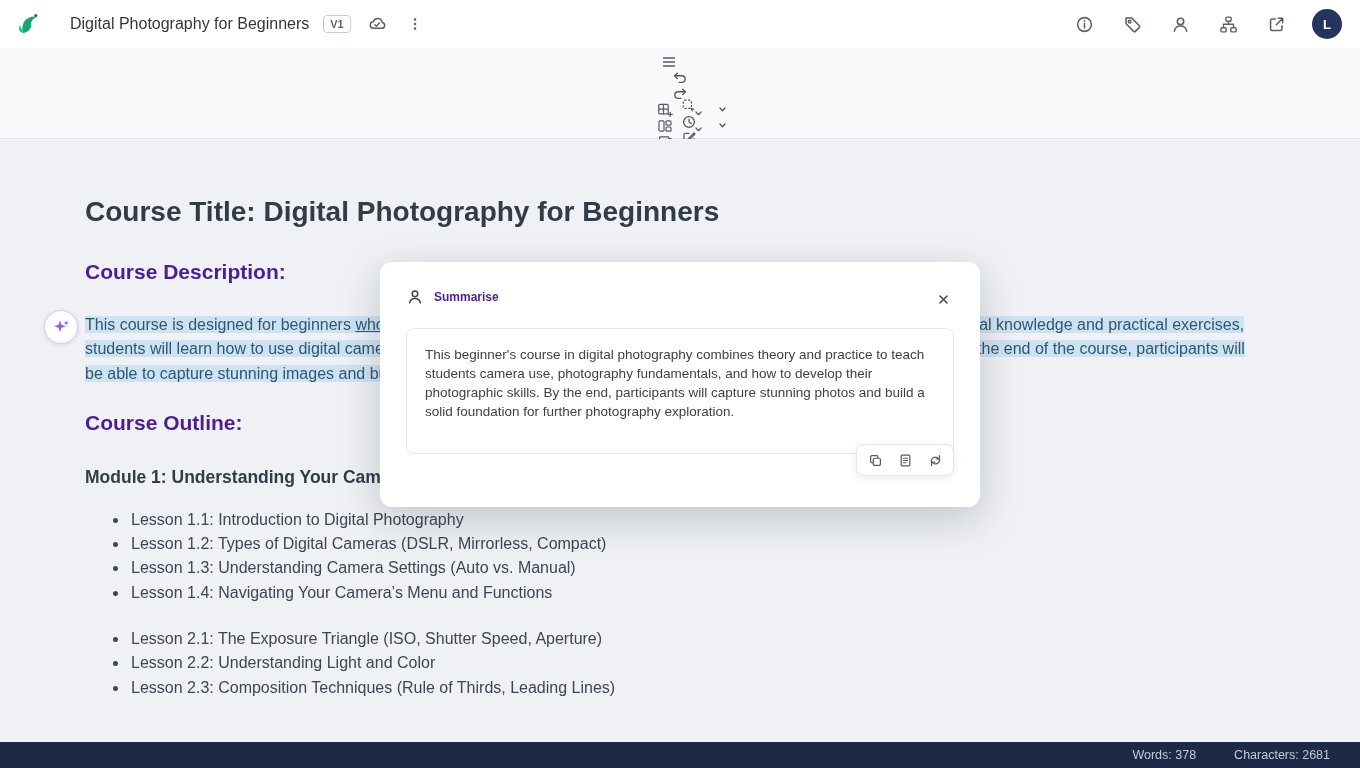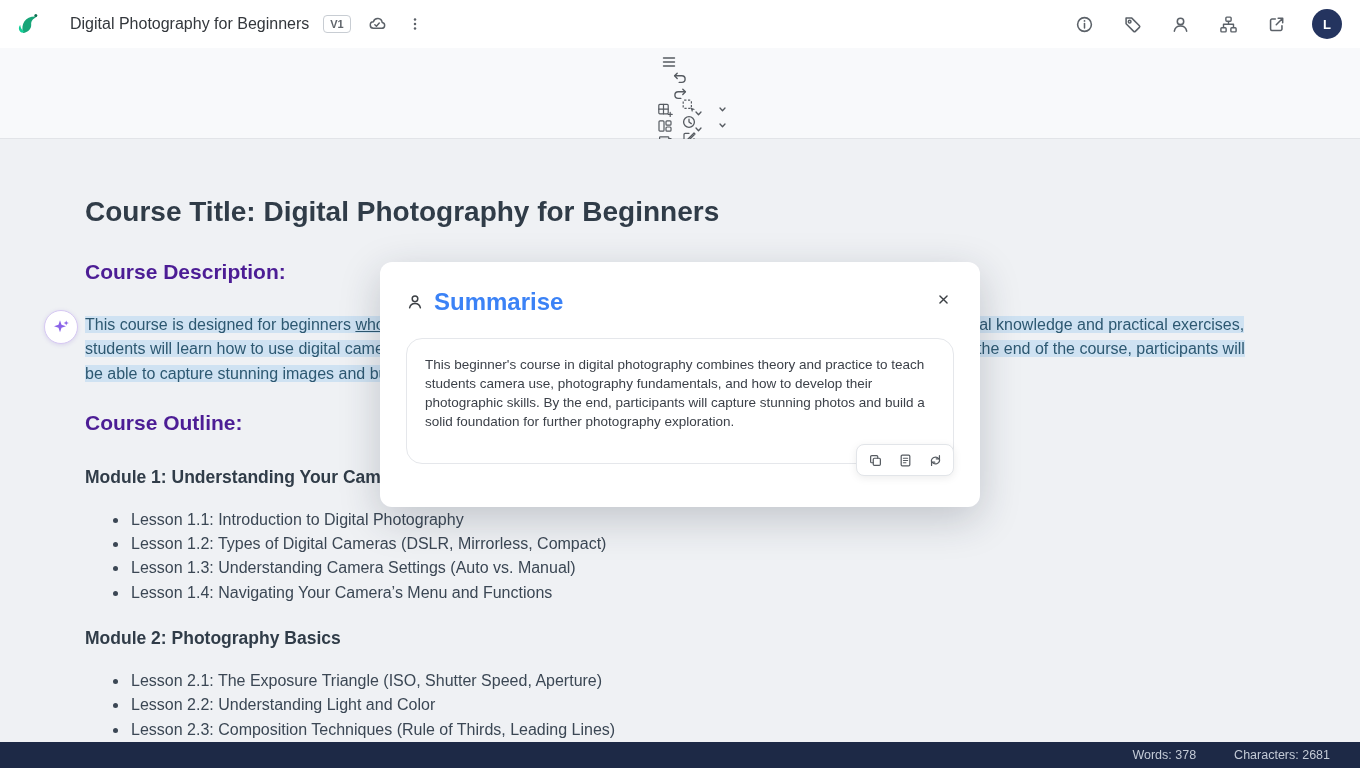--- a/index.html
+++ b/index.html
@@ -53,24 +53,24 @@
   .lessons li { padding-left:2px; }
 
   .ai-badge { position:absolute; left:44px; top:171px; width:34px; height:34px; border-radius:50%;
     background:#fff; border:1.5px solid #d7c9f3; display:flex; align-items:center; justify-content:center;
     box-shadow:0 1px 4px rgba(120,90,200,.2); }
 
   
   .modal { position:absolute; left:380px; top:262px; width:600px; height:245px; background:#fff;
     border-radius:12px; box-shadow:0 12px 40px rgba(30,40,60,.22); z-index:30; }
   .modal-head { display:flex; align-items:center; gap:10px; padding:26px 26px 22px; }
-  .modal-title { font-size:24px; font-weight:600; color:#3b82f6; }
+  .modal-title { font-size:12px; font-weight:600; color:#4c1d95; }
   .modal-close { position:absolute; top:24px; right:24px; width:26px; height:26px; display:flex;
     align-items:center; justify-content:center; color:#3c4045; background:none; border:none; }
-  .modal-box { margin:0 26px; border:1px solid #e5e7eb; border-radius:16px; padding:16px 18px;
+  .modal-box { margin:0 26px; border:1px solid #e5e7eb; border-radius:8px; padding:16px 18px;
     font-size:13.5px; line-height:19px; color:#3c4149; height:126px; }
   .modal-actions { position:absolute; top:182px; right:26px; display:flex; gap:6px; background:#fff;
     border:1px solid #e2e5e9; border-radius:8px; padding:4px 6px; box-shadow:0 2px 8px rgba(0,0,0,.08); }
   .act-btn { width:24px; height:22px; display:flex; align-items:center; justify-content:center; color:#565b61; background:none; border:none; }
 
   
   .statusbar { height:26px; background:#1d2946; display:flex; align-items:center; justify-content:flex-end;
     gap:38px; padding-right:30px; flex:0 0 auto; }
   .status-item { font-size:12.5px; color:#c3cad6; }
 
@@ -360,21 +360,20 @@
       <h2 class="doc-h2 outline">Course Outline:</h2>
 
       <h3 class="doc-h3">Module 1: Understanding Your Camera</h3>
       <ul class="lessons">
         <li>Lesson 1.1: Introduction to Digital Photography</li>
         <li>Lesson 1.2: Types of Digital Cameras (DSLR, Mirrorless, Compact)</li>
         <li>Lesson 1.3: Understanding Camera Settings (Auto vs. Manual)</li>
         <li>Lesson 1.4: Navigating Your Camera’s Menu and Functions</li>
       </ul>
 
-      <h3 class="doc-h3">Module 2: Photography Basics</h3>
       <ul class="lessons">
         <li>Lesson 2.1: The Exposure Triangle (ISO, Shutter Speed, Aperture)</li>
         <li>Lesson 2.2: Understanding Light and Color</li>
         <li>Lesson 2.3: Composition Techniques (Rule of Thirds, Leading Lines)</li>
       </ul>
     </article>
 
     <div class="ai-badge">
       <svg width="20" height="20" viewBox="0 0 20 20">
         <path d="M9 3.2 L10.5 7.7 L15 9.2 L10.5 10.7 L9 15.2 L7.5 10.7 L3 9.2 L7.5 7.7 Z" fill="#8a63e8"></path>

